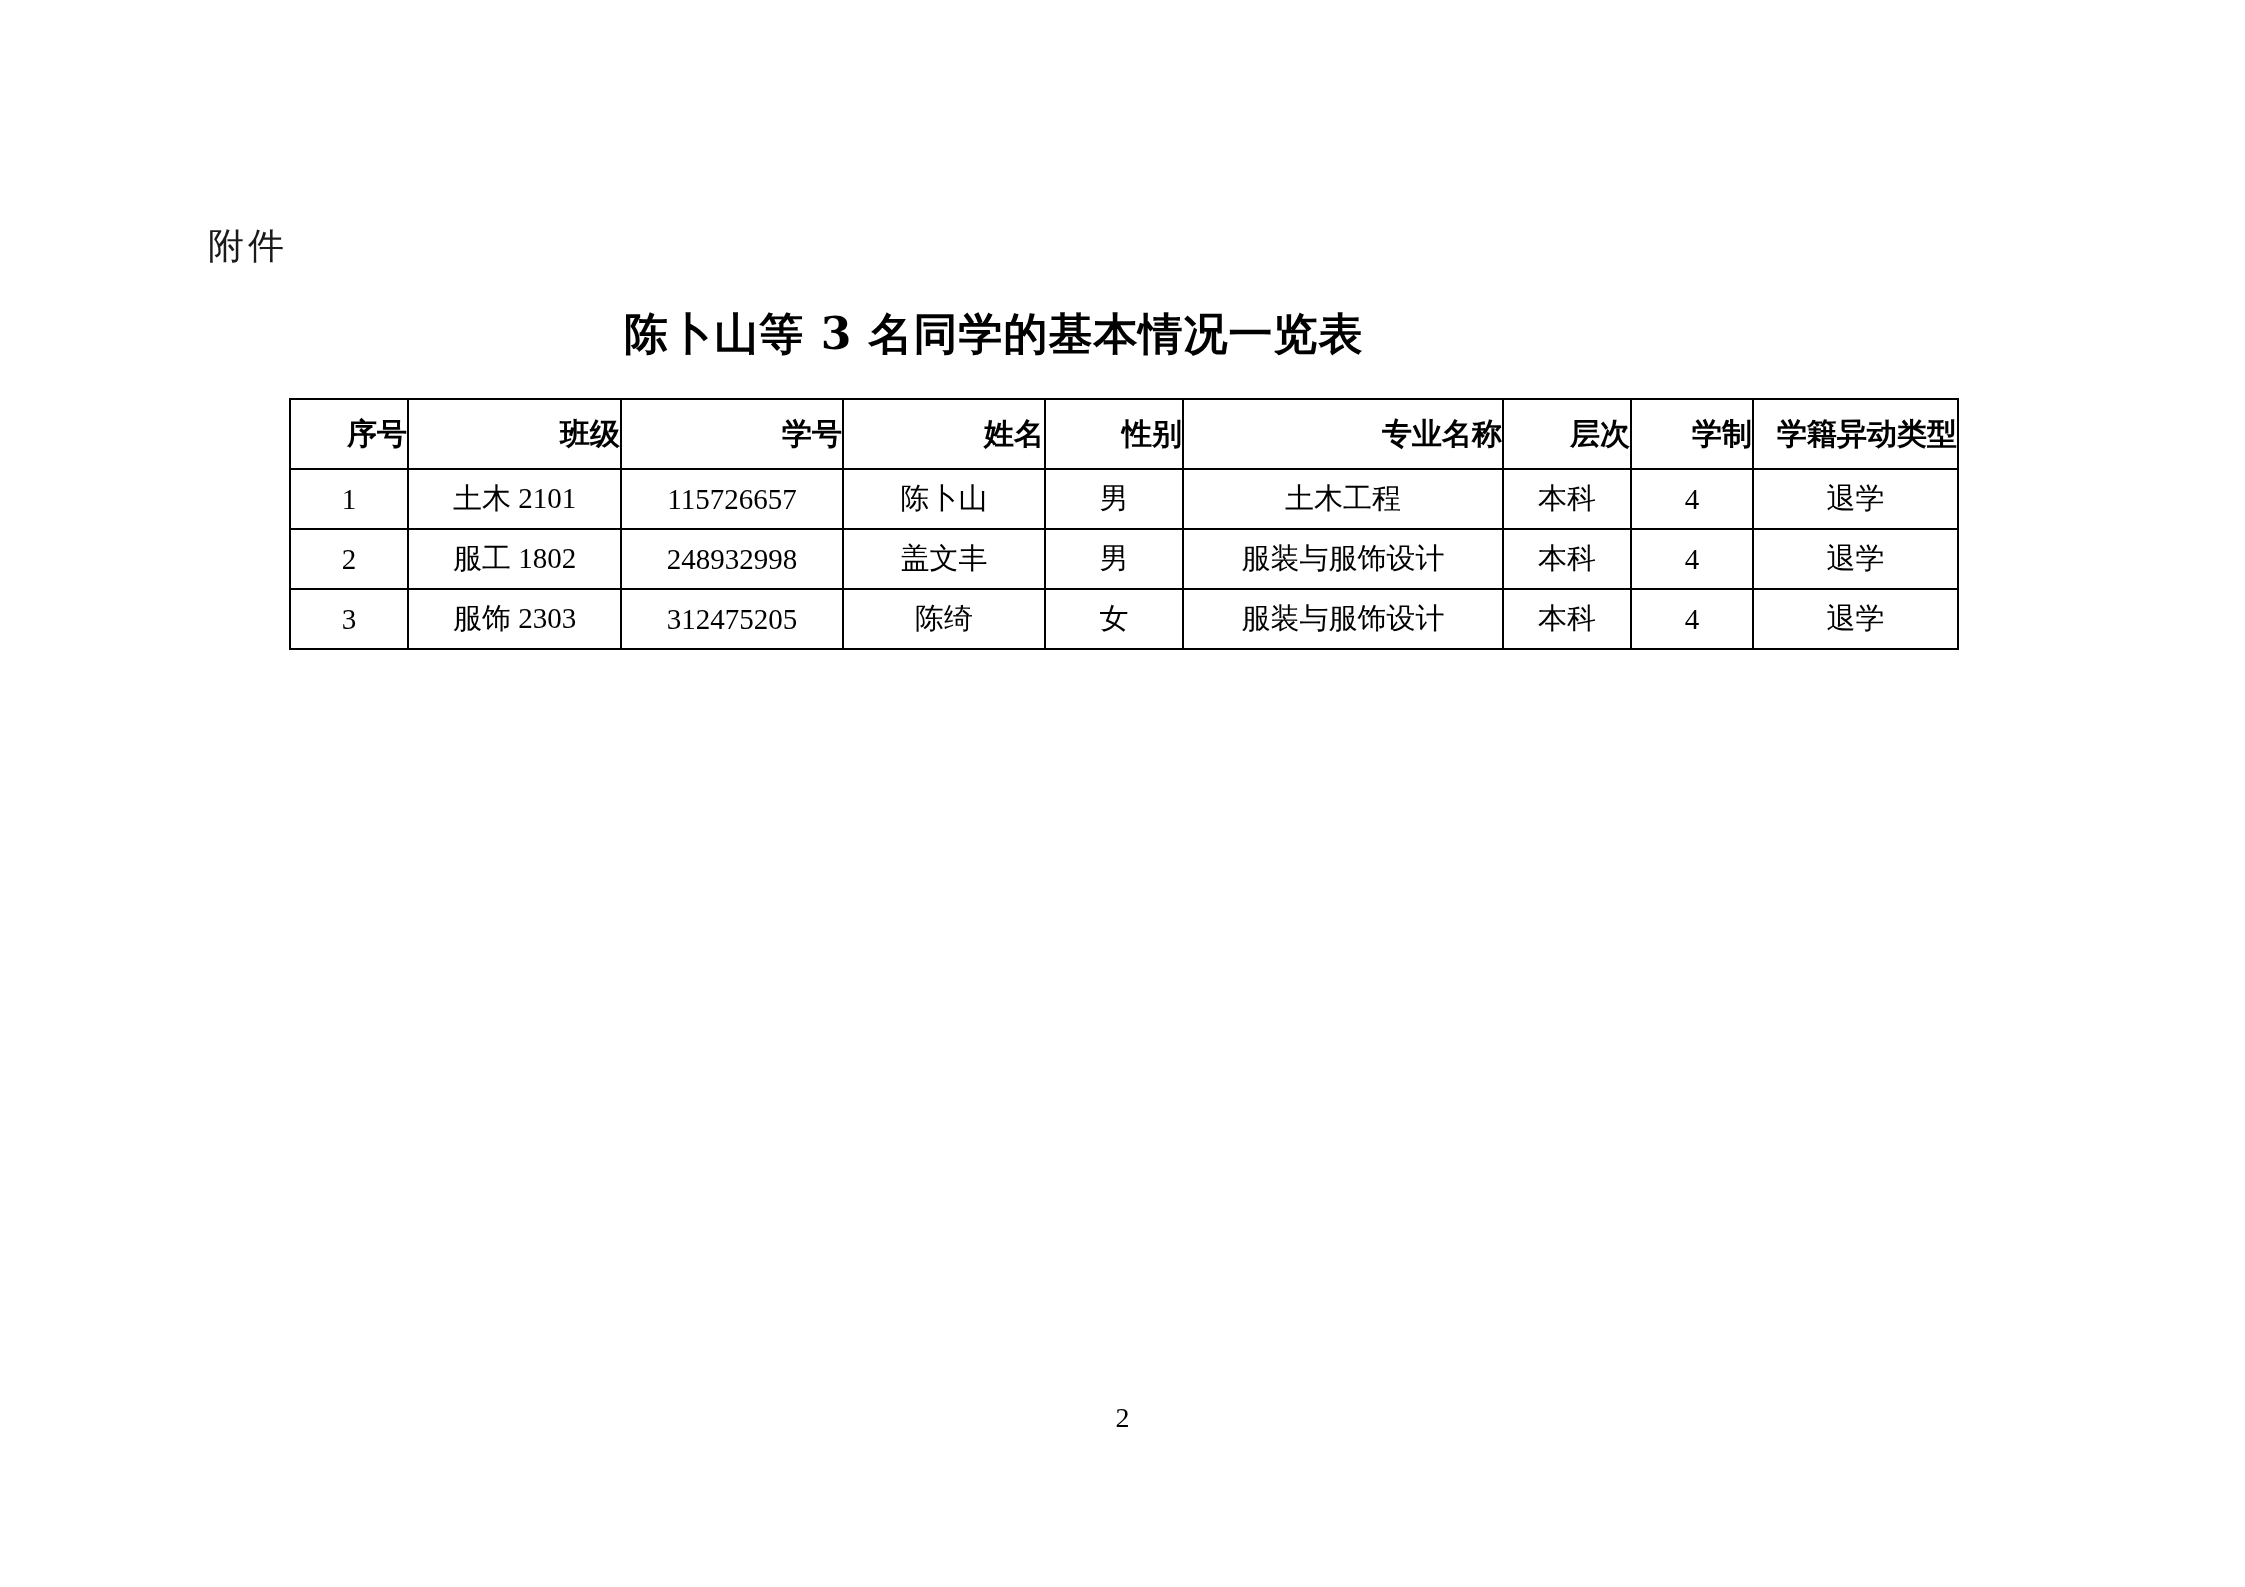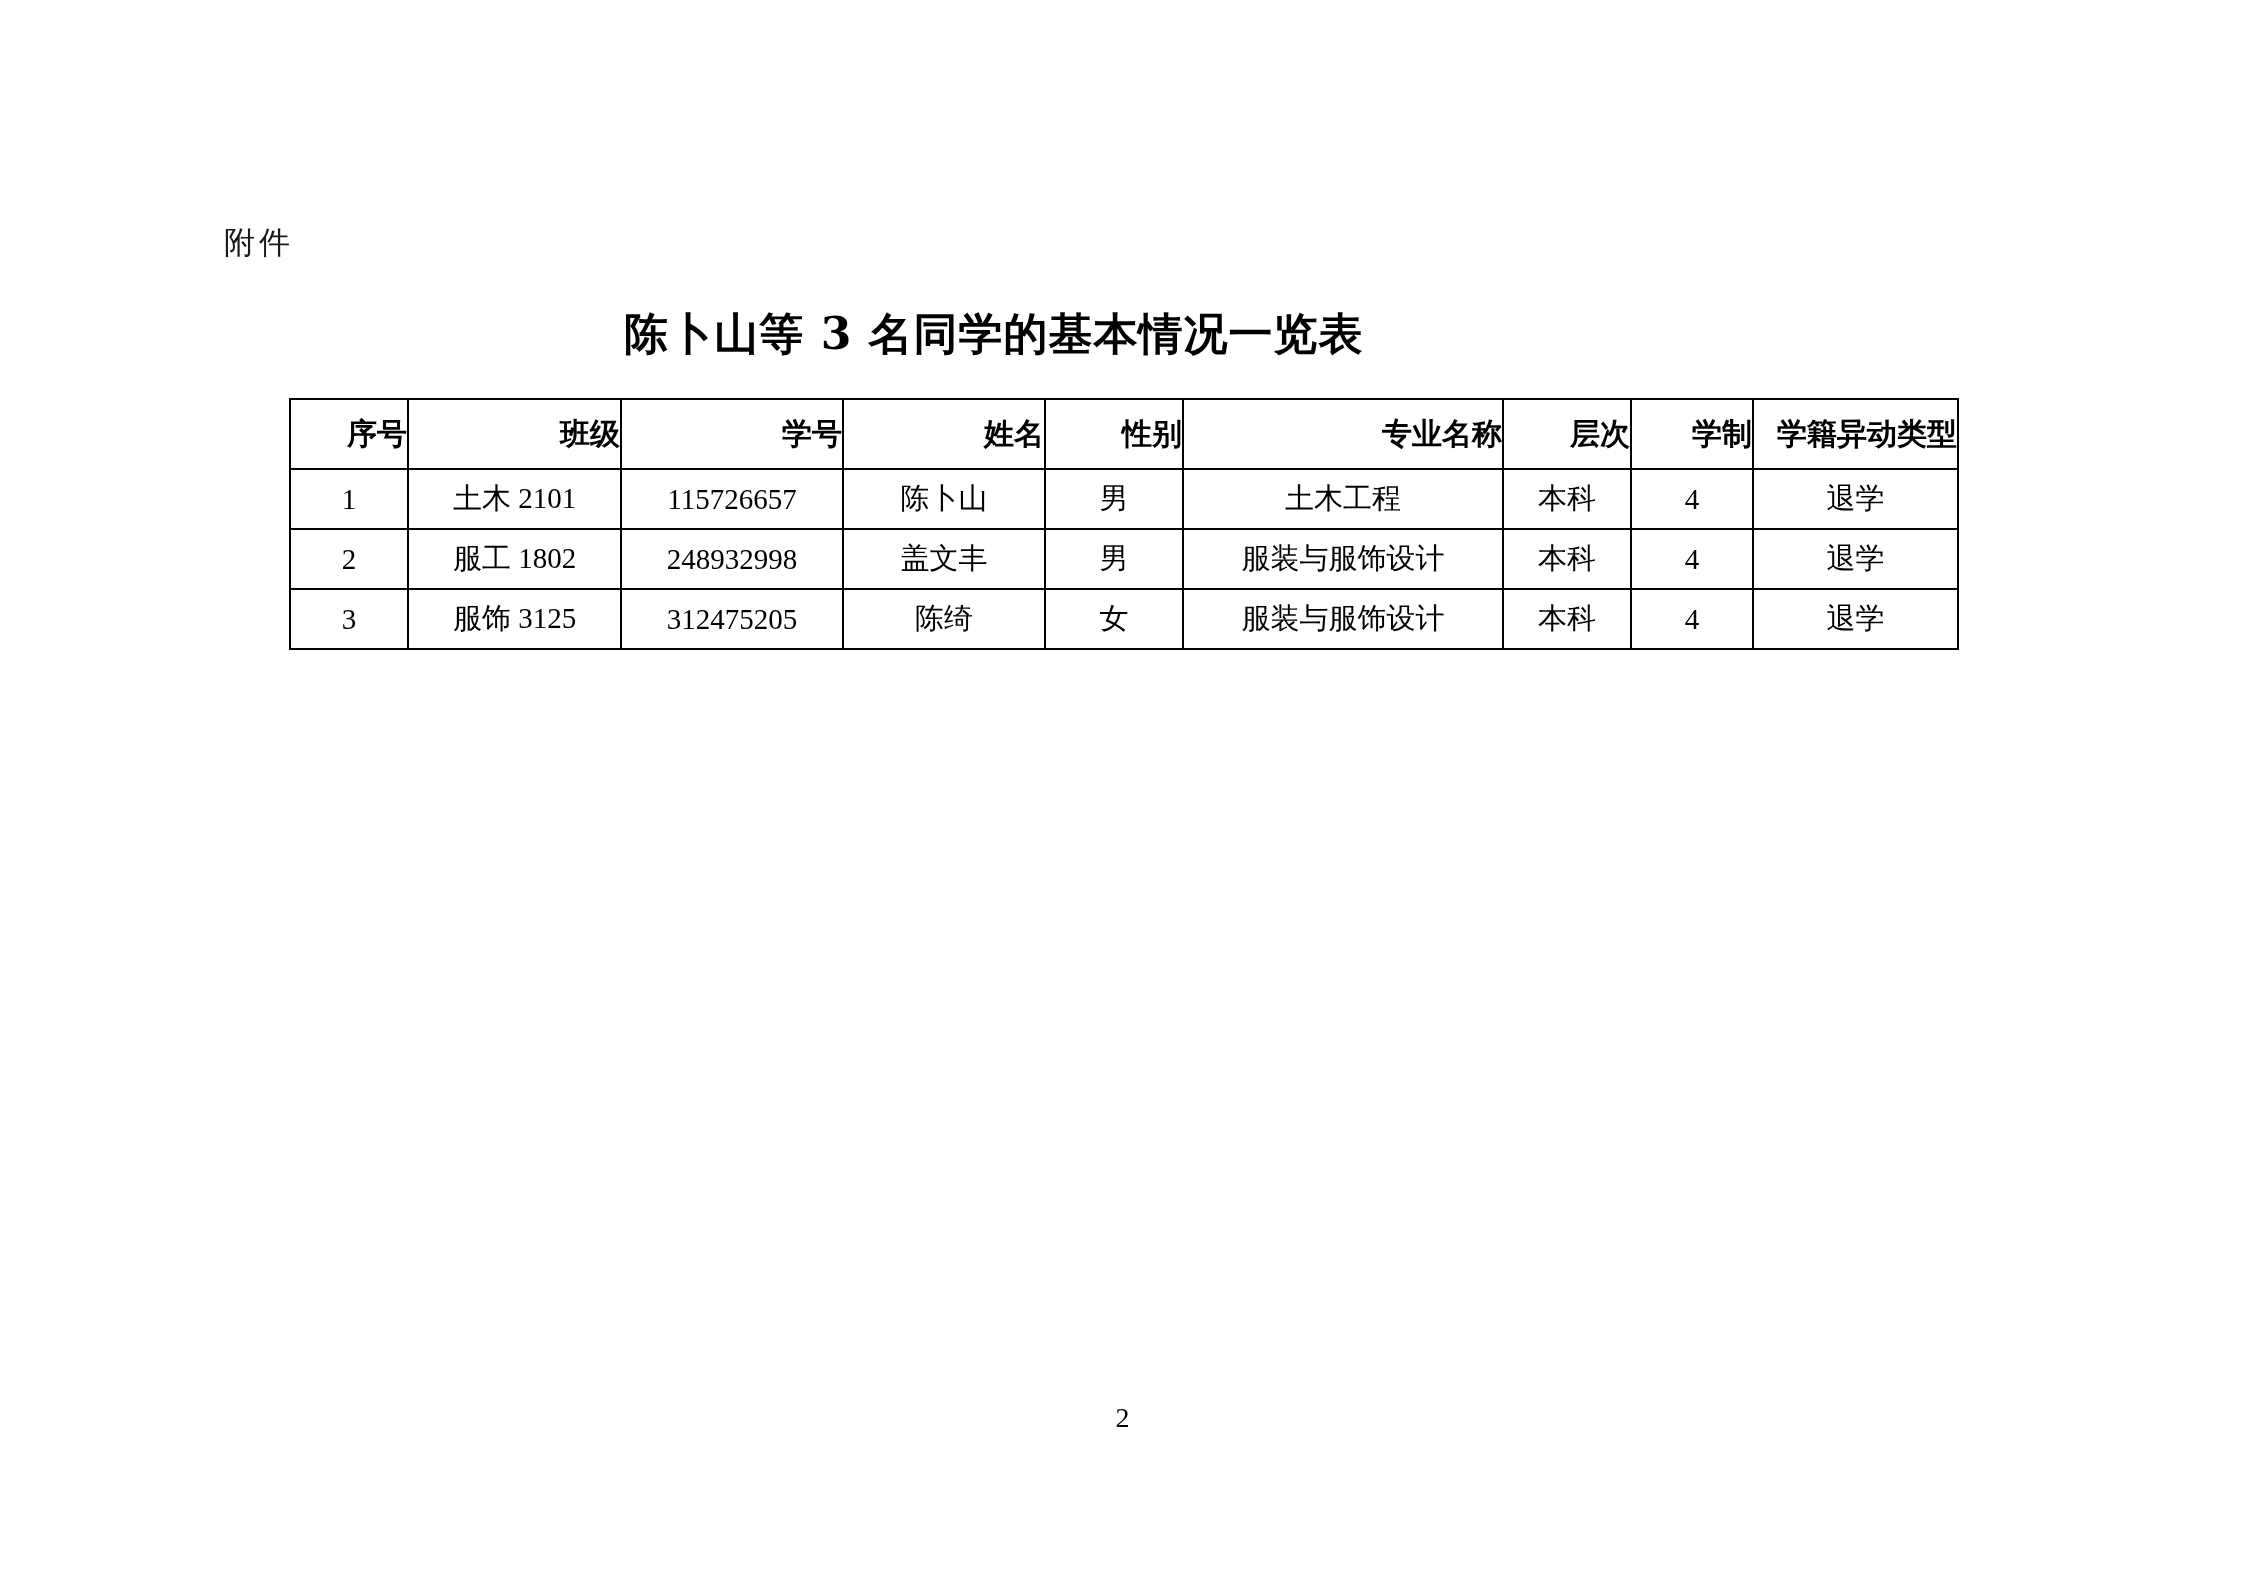--- a/index.html
+++ b/index.html
@@ -18,23 +18,23 @@
   .page {
     position: absolute;
     left: 0;
     top: 0;
     width: 2245px;
     height: 1587px;
     background: #ffffff;
   }
   .attachment-label {
     position: absolute;
-    left: 224px;
+    left: 208px;
     top: 222px;
-    font-size: 31px;
+    font-size: 36px;
     letter-spacing: 4px;
     font-family: "DejaVu Serif", "Liberation Serif", serif;
     color: #1a1a1a;
   }
   .doc-title {
     position: absolute;
     left: 0;
     top: 305px;
     width: 1988px;
     text-align: center;
@@ -150,21 +150,21 @@
           <td>248932998</td>
           <td class="cjk">盖文丰</td>
           <td class="cjk">男</td>
           <td class="cjk">服装与服饰设计</td>
           <td class="cjk">本科</td>
           <td>4</td>
           <td class="cjk">退学</td>
         </tr>
         <tr>
           <td>3</td>
-          <td class="cjk">服饰 3125</td>
+          <td class="cjk">服饰 2303</td>
           <td>312475205</td>
           <td class="cjk">陈绮</td>
           <td class="cjk">女</td>
           <td class="cjk">服装与服饰设计</td>
           <td class="cjk">本科</td>
           <td>4</td>
           <td class="cjk">退学</td>
         </tr>
       </tbody>
     </table>

